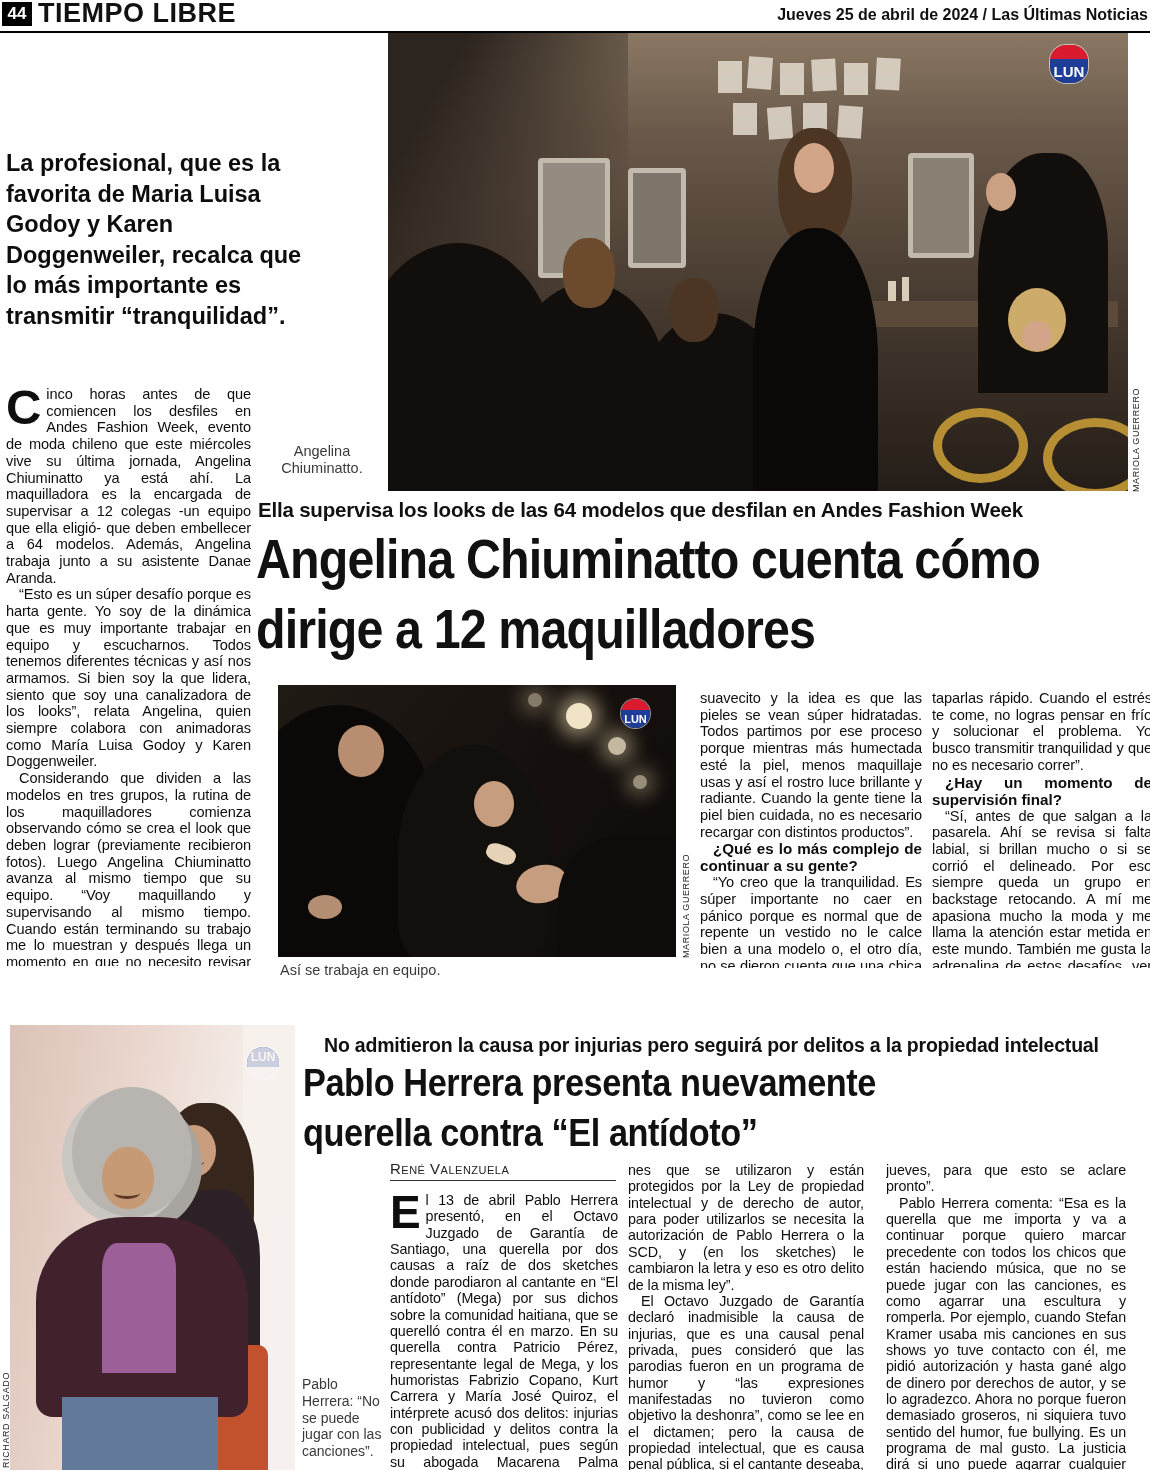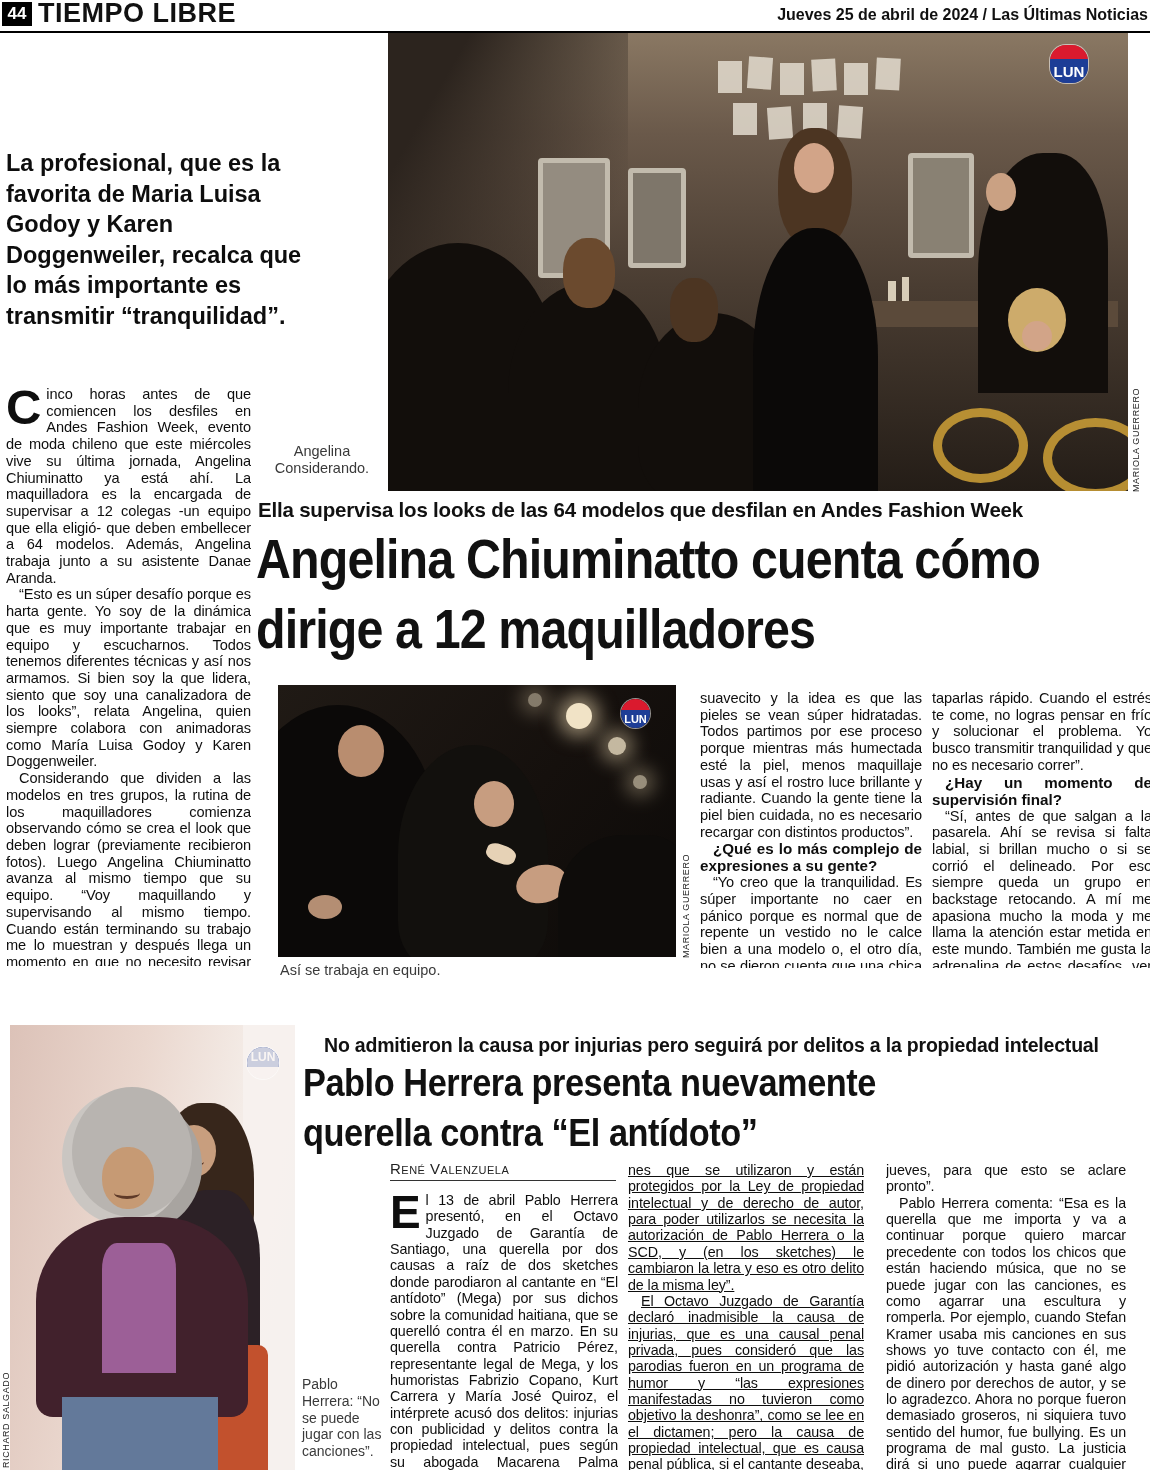--- a/index.html
+++ b/index.html
@@ -144,21 +144,21 @@
 
   <div class="body-col abs" style="left:6px;top:386px;width:245px;height:580px;">
     <p class="nofirst"><span class="dropcap">C</span><span>inco horas antes de que comiencen los desfiles en Andes Fashion Week, evento de moda chileno que este miércoles vive su última jornada, Angelina Chiuminatto ya está ahí. La maquilladora es la encargada de supervisar a 12 colegas -un equipo que ella eligió- que deben embellecer a 64 modelos. Además, Angelina trabaja junto a su asistente Danae Aranda.</span></p>
     <p>“Esto es un súper desafío porque es harta gente. Yo soy de la dinámica que es muy importante trabajar en equipo y escucharnos. Todos tenemos diferentes técnicas y así nos armamos. Si bien soy la que lidera, siento que soy una canalizadora de los looks”, relata Angelina, quien siempre colabora con animadoras como María Luisa Godoy y Karen Doggenweiler.</p>
     <p>Considerando que dividen a las modelos en tres grupos, la rutina de los maquilladores comienza observando cómo se crea el look que deben lograr (previamente recibieron fotos). Luego Angelina Chiuminatto avanza al mismo tiempo que su equipo. “Voy maquillando y supervisando al mismo tiempo. Cuando están terminando su trabajo me lo muestran y después llega un momento en que no necesito revisar nada porque tienen súper claro qué hacer. Eso me tiene muy tranquila”, relata.</p>
 
   </div>
 
   <div class="caption abs" style="left:262px;top:443px;width:120px;text-align:center;">
     <div>Angelina</div>
-    <div>Considerando.</div>
+    <div>Chiuminatto.</div>
   </div>
 
   <div class="kicker1 abs" style="left:258px;top:498px;width:880px;">Ella supervisa los looks de las 64 modelos que desfilan en Andes Fashion Week</div>
   <div class="abs" style="left:256px;top:524px;width:900px;height:150px;">
     <div class="headline" id="headline1">
       <div>Angelina Chiuminatto cuenta cómo</div>
       <div>dirige a 12 maquilladores</div>
     </div>
   </div>
 
@@ -178,21 +178,21 @@
     <div class="lun abs" style="right:26px;top:14px;width:29px;height:29px;">
       <div class="band"></div>
       <div class="field" style="font-size:11px;">LUN</div>
     </div>
   </div>
   <div class="credit abs" style="left:681px;top:852px;height:106px;">MARIOLA GUERRERO</div>
   <div class="caption abs" style="left:280px;top:962px;width:300px;">Así se trabaja en equipo.</div>
 
   <div class="body-col abs" style="left:700px;top:690px;width:222px;height:278px;">
     <p class="nofirst">suavecito y la idea es que las pieles se vean súper hidratadas. Todos partimos por ese proceso porque mientras más humectada esté la piel, menos maquillaje usas y así el rostro luce brillante y radiante. Cuando la gente tiene la piel bien cuidada, no es necesario recargar con distintos productos”.</p>
-    <p class="q">¿Qué es lo más complejo de expresiones a su gente?</p>
+    <p class="q">¿Qué es lo más complejo de continuar a su gente?</p>
     <p class="cont">“Yo creo que la tranquilidad. Es súper importante no caer en pánico porque es normal que de repente un vestido no le calce bien a una modelo o, el otro día, no se dieron cuenta que una chica tenía marcas de ventosas en la espalda y tuvimos que</p>
   </div>
   <div class="body-col abs" style="left:932px;top:690px;width:220px;height:278px;">
     <p class="nofirst">taparlas rápido. Cuando el estrés te come, no logras pensar en frío y solucionar el problema. Yo busco transmitir tranquilidad y que no es necesario correr”.</p>
     <p class="q">¿Hay un momento de supervisión final?</p>
     <p>“Sí, antes de que salgan a la pasarela. Ahí se revisa si falta labial, si brillan mucho o si se corrió el delineado. Por eso siempre queda un grupo en backstage retocando. A mí me apasiona mucho la moda y me llama la atención estar metida en este mundo. También me gusta la adrenalina de estos desafíos, ver gente apasionada trabajando y que todo salga perfecto”.</p>
   </div>
 
   <div id="photo3" class="abs">
     <div class="band"></div>
@@ -221,21 +221,21 @@
       <div>Pablo Herrera presenta nuevamente</div>
       <div>querella contra “El antídoto”</div>
     </div>
   </div>
 
   <div class="byline abs" style="left:390px;top:1160px;width:226px;font-size:15px;">René Valenzuela</div>
 
   <div class="body-col abs" style="left:390px;top:1192px;width:228px;height:278px;font-size:14.3px;">
     <p class="nofirst cont"><span class="dropcap" style="font-size:46px;line-height:38px;">E</span><span>l 13 de abril Pablo Herrera presentó, en el Octavo Juzgado de Garantía de Santiago, una querella por dos causas a raíz de dos sketches donde parodiaron al cantante en “El antídoto” (Mega) por sus dichos sobre la comunidad haitiana, que se querelló contra él en marzo. En su querella contra Patricio Pérez, representante legal de Mega, y los humoristas Fabrizio Copano, Kurt Carrera y María José Quiroz, el intérprete acusó dos delitos: injurias con publicidad y delitos contra la propiedad intelectual, pues según su abogada Macarena Palma explicó a LUN “se violaron sus derechos de dos cancio-</span></p>
   </div>
-  <div class="body-col abs" style="left:628px;top:1162px;width:236px;height:308px;font-size:14.3px;text-decoration:underline;">
+  <div class="body-col abs" style="left:628px;top:1162px;width:236px;height:308px;font-size:14.3px;">
     <p class="nofirst">nes que se utilizaron y están protegidos por la Ley de propiedad intelectual y de derecho de autor, para poder utilizarlos se necesita la autorización de Pablo Herrera o la SCD, y (en los sketches) le cambiaron la letra y eso es otro delito de la misma ley”.</p>
     <p class="cont">El Octavo Juzgado de Garantía declaró inadmisible la causa de injurias, que es una causal penal privada, pues consideró que las parodias fueron en un programa de humor y “las expresiones manifestadas no tuvieron como objetivo la deshonra”, como se lee en el dictamen; pero la causa de propiedad intelectual, que es causa penal pública, si el cantante deseaba, podía ser presentada nuevamente, lo cual de acuerdo con la abogada Palma “planeo hacerlo este</p>
   </div>
   <div class="body-col abs" style="left:886px;top:1162px;width:240px;height:308px;font-size:14.3px;">
     <p class="nofirst">jueves, para que esto se aclare pronto”.</p>
     <p>Pablo Herrera comenta: “Esa es la querella que me importa y va a continuar porque quiero marcar precedente con todos los chicos que están haciendo música, que no se puede jugar con las canciones, es como agarrar una escultura y romperla. Por ejemplo, cuando Stefan Kramer usaba mis canciones en sus shows yo tuve contacto con él, me pidió autorización y hasta gané algo de dinero por derechos de autor, y se lo agradezco. Ahora no porque fueron demasiado groseros, ni siquiera tuvo sentido del humor, fue bullying. Es un programa de mal gusto. La justicia dirá si uno puede agarrar cualquier canción para el leseo y destruirla. Quiero una indemnización, no disculpas públicas”.</p>
   </div>
 
 </div>
 

